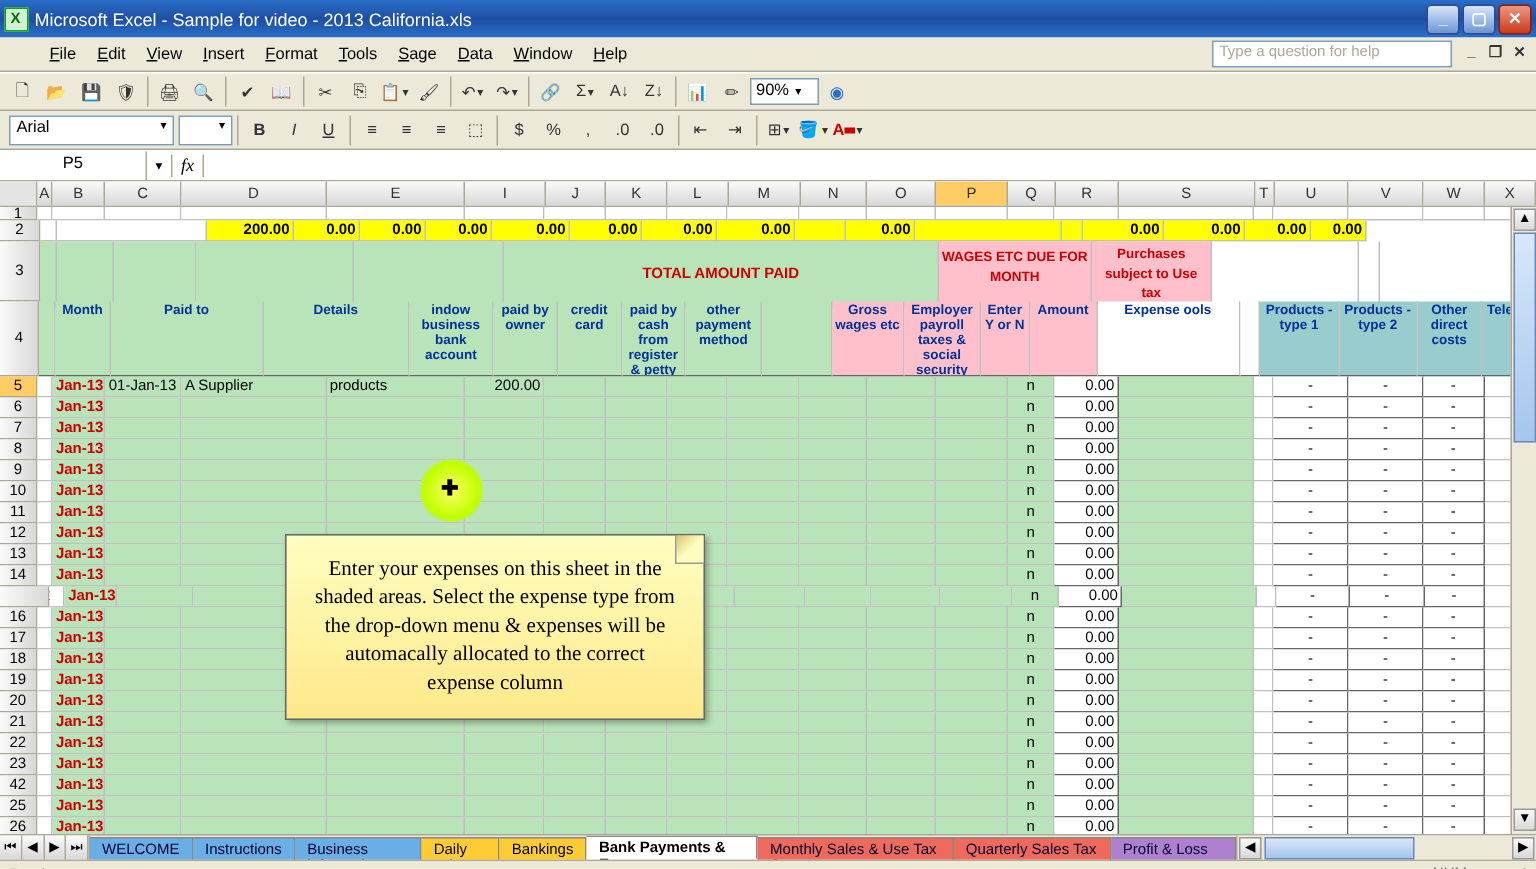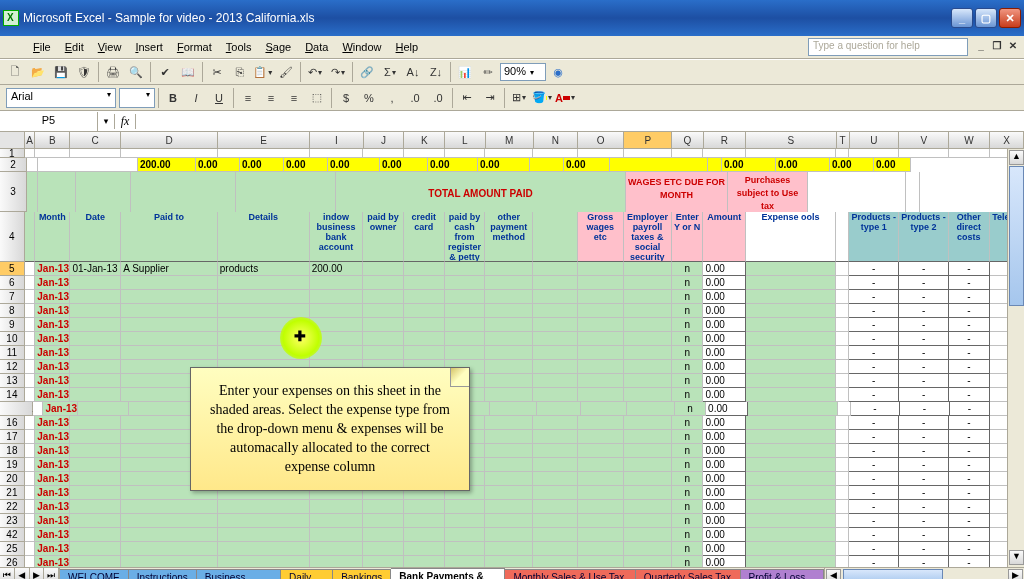--- a/index.html
+++ b/index.html
@@ -1,17 +1,17 @@
 <!DOCTYPE html>
 <html><head>
 <meta charset="utf-8">
 <style>
 * { margin:0; padding:0; box-sizing:border-box; font-family:Tahoma,Arial,sans-serif; }
 body { background:#ece9d8; font-size:11px; overflow:hidden; width:1024px; height:579px; }
-.title-bar { height:36px; background:linear-gradient(#2a6ec9,#1d4fa3 50%,#2a6ec9); display:flex; align-items:center; padding:0 3px; color:#fff; font-size:12px; }
+.title-bar { height:25px; background:linear-gradient(#2a6ec9,#1d4fa3 50%,#2a6ec9); display:flex; align-items:center; padding:0 3px; color:#fff; font-size:12px; }
 .title-bar .excel-icon { width:16px; height:16px; margin-right:4px; background:#d4f0d4; border:1px solid #0a0; display:inline-block; position:relative; }
 .title-bar .excel-icon::after { content:"X"; color:#070; font:bold 10px/14px Arial; position:absolute; left:3px; top:0; }
 .title-bar .ttl { flex:1; }
 .win-btns { display:flex; gap:2px; }
 .win-btn { width:22px; height:20px; background:linear-gradient(#d8e7fb,#6a95d4); border:1px solid #2a4b8d; border-radius:3px; display:flex; align-items:center; justify-content:center; font:bold 11px Arial; color:#fff; cursor:pointer; }
 .win-close { background:linear-gradient(#f09681,#c83c1a); border-color:#8a1c00; }
 
 .menu-bar { height:23px; background:#ece9d8; border-bottom:1px solid #aca899; display:flex; align-items:center; padding-left:4px; gap:0; }
 .menu-bar .office-icon { width:16px; height:16px; margin-right:6px; }
 .menu-item { padding:3px 7px; cursor:pointer; }
@@ -48,21 +48,21 @@
 .g-row { display:flex; height:14px; }
 .g-row.data { height:14px; }
 .cell { border-right:1px solid #c0c0c0; border-bottom:1px solid #c0c0c0; font-size:10px; padding:0 2px; overflow:hidden; white-space:nowrap; line-height:13px; }
 .cell.green { background:#b9e3b9; }
 .cell.yellow { background:#ffff00; font-weight:bold; color:#000; }
 .cell.dpink { background:#ffc0cb; }
 .cell.teal { background:#99cccc; }
 .cell.wht { background:#fff; }
 .cell.hdr-blue { color:#003399; text-align:center; }
 .cell.red-txt { color:#cc0000; font-weight:bold; }
-.cell.num { }
+.cell.num { text-align:right; }
 .cell.ctr { text-align:center; }
 .cell.bordered { border-right:1px solid #666; border-bottom:1px solid #666; }
 .row-3h .cell { height:45px; padding-top:2px; }
 .row-5h .cell { height:50px; white-space:normal; font-size:9px; line-height:10px; text-align:center; color:#003399; }
 
 .highlight-cursor { position:absolute; width:42px; height:42px; border-radius:50%; background:radial-gradient(circle,#ffff66 0%,#c0ff00 60%,rgba(0,255,0,0) 100%); z-index:50; pointer-events:none; }
 .highlight-cursor::after { content:"✚"; position:absolute; left:14px; top:11px; font:bold 14px Arial; color:#000; }
 
 .callout { position:absolute; width:280px; background:linear-gradient(#fffec0,#ffe88a); border:1px solid #666; box-shadow:2px 2px 4px rgba(0,0,0,.3); padding:14px 16px; font:14px Tahoma; text-align:center; line-height:1.35; z-index:60; }
 .callout::before { content:""; position:absolute; top:0; right:0; width:18px; height:18px; background:linear-gradient(135deg,#d5c46a 0%,#fffec0 50%); border-left:1px solid #999; border-bottom:1px solid #999; }
@@ -262,21 +262,20 @@
         <div class="cell green hdr-blue" style="width: 290px; color: rgb(204, 0, 0); font-weight: bold; line-height: 40px;">TOTAL AMOUNT PAID</div>
         <div class="cell dpink hdr-blue" style="width: 102px; color: rgb(204, 0, 0); font-weight: bold; white-space: normal; font-size: 9px; padding: 4px 2px;">WAGES ETC DUE FOR MONTH</div>
         <div class="cell dpink hdr-blue" style="width: 80px; color: rgb(204, 0, 0); font-weight: bold; white-space: normal; font-size: 9px; padding: 2px;">Purchases subject to Use tax</div>
         <div class="cell wht" style="width: 98px;"></div>
         <div class="cell wht" style="width: 14px;"></div>
       </div>
       <div class="g-row row-5h" style="height: 50px;">
         <div class="row-hdr" style="height: 50px; line-height: 50px;">4</div>
         <div class="cell green hdr-blue" style="width: 11px; font-weight: bold; border-bottom: 1px solid rgb(102, 102, 102);"></div>
         <div class="cell green hdr-blue" style="width: 38px; font-weight: bold; border-bottom: 1px solid rgb(102, 102, 102);">Month</div>
-        <div class="cell green hdr-blue" style="width: 55px; font-weight: bold; border-bottom: 1px solid rgb(102, 102, 102);">Date</div>
         <div class="cell green hdr-blue" style="width: 105px; font-weight: bold; border-bottom: 1px solid rgb(102, 102, 102);">Paid to</div>
         <div class="cell green hdr-blue" style="width: 100px; font-weight: bold; border-bottom: 1px solid rgb(102, 102, 102);">Details</div>
         <div class="cell green hdr-blue" style="width: 58px; font-weight: bold; border-bottom: 1px solid rgb(102, 102, 102);">indow business bank account</div>
         <div class="cell green hdr-blue" style="width: 44px; font-weight: bold; border-bottom: 1px solid rgb(102, 102, 102);">paid by owner</div>
         <div class="cell green hdr-blue" style="width: 44px; font-weight: bold; border-bottom: 1px solid rgb(102, 102, 102);">credit card</div>
         <div class="cell green hdr-blue" style="width: 44px; font-weight: bold; border-bottom: 1px solid rgb(102, 102, 102);">paid by cash from register &amp; petty cash</div>
         <div class="cell green hdr-blue" style="width: 52px; font-weight: bold; border-bottom: 1px solid rgb(102, 102, 102);">other payment method</div>
         <div class="cell green hdr-blue" style="width: 48px; font-weight: bold; border-bottom: 1px solid rgb(102, 102, 102);"></div>
         <div class="cell dpink hdr-blue" style="width: 50px; font-weight: bold; border-bottom: 1px solid rgb(102, 102, 102);">Gross wages etc</div>
         <div class="cell dpink hdr-blue" style="width: 52px; font-weight: bold; border-bottom: 1px solid rgb(102, 102, 102);">Employer payroll taxes &amp; social security</div>

